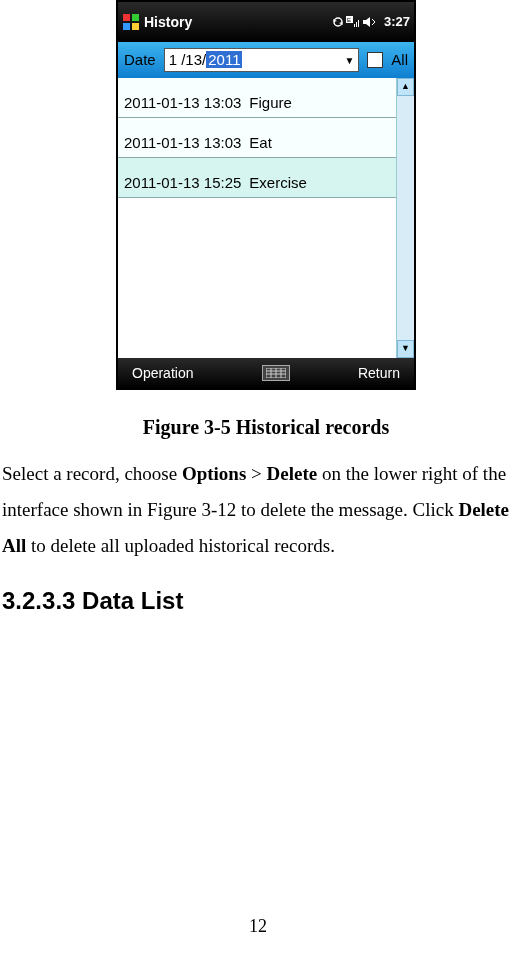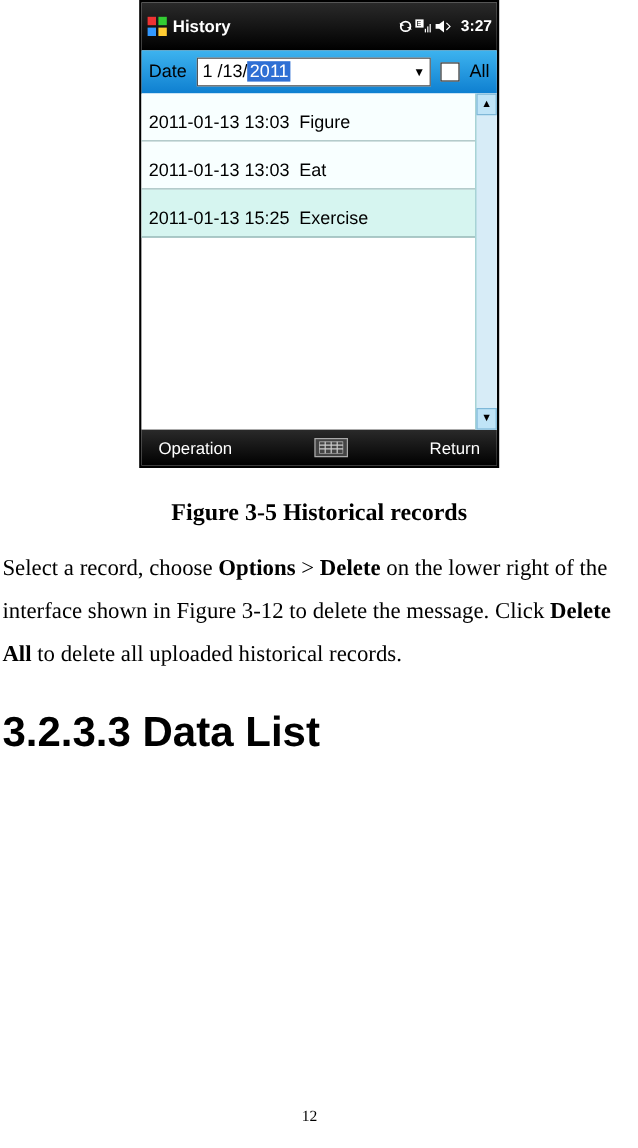--- a/index.html
+++ b/index.html
@@ -129,33 +129,33 @@
     text-align:center;
     font-weight:bold;
     font-size:20px;
     margin-top:18px;
   }
   .body-text {
     padding: 10px 2px 0 2px;
   }
   .body-text p { margin-bottom: 0; }
   .heading {
-    font-size:35px;
+    font-size:24px;
     font-weight:bold;
     margin: 14px 0 10px 0;
     font-family: Arial, sans-serif;
   }
   .heading .num { font-family: Arial, sans-serif; }
   .bold { font-weight:bold; }
   .pagenum {
     position:absolute;
     bottom:14px;
     left:0;right:16px;
     text-align:center;
-    font-size:13px;
+    font-size:18px;
   }
 </style>
 </head>
 <body>
 
 <div class="page">
 
   <div class="screenshot-wrap">
     <div class="device">
 

